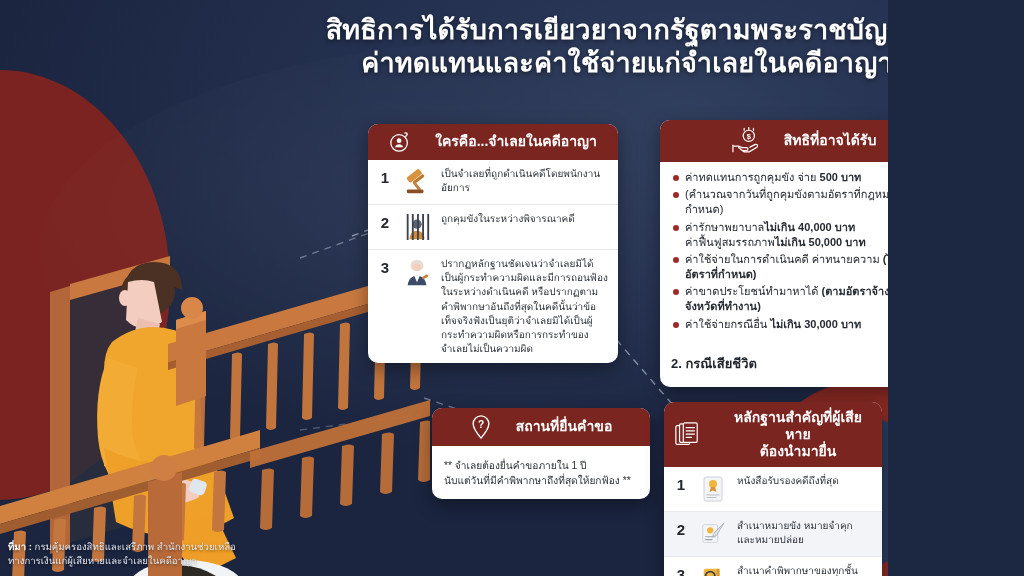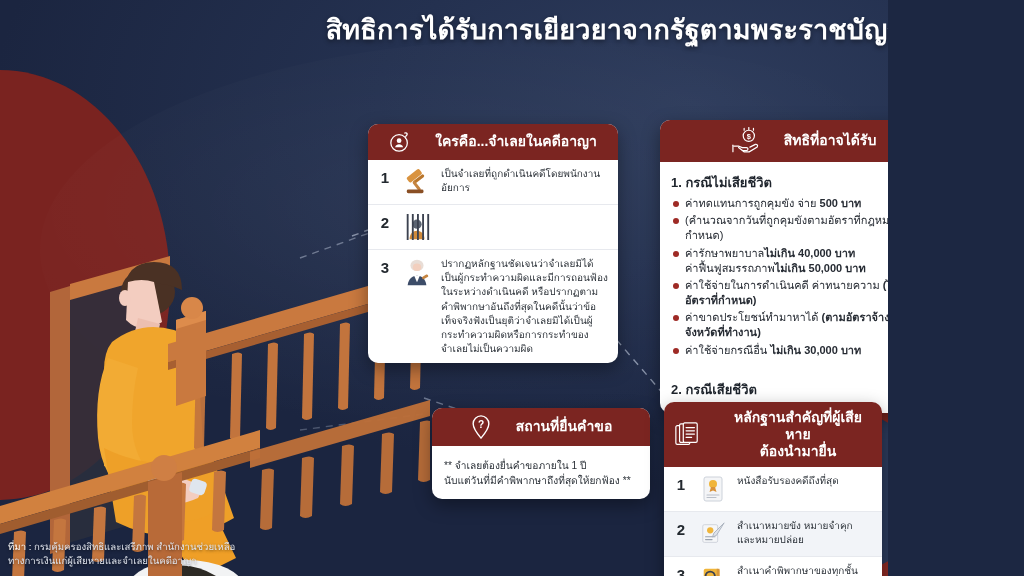--- a/index.html
+++ b/index.html
@@ -99,21 +99,21 @@
   .pbody { padding: 9px 12px 10px 12px; }
   .pbody p { font-size: 10.2px; color: #2b3138; line-height: 1.5; }
   .pnote { color: #a6271f; font-size: 9.4px; line-height: 1.45; margin-top: 3px; }
 
   
   .footer {
     position: absolute; left: 8px; bottom: 8px; width: 330px;
     color: #e2e6ef; font-size: 9.6px; line-height: 1.45;
     text-shadow: 0 1px 3px rgba(0,0,0,.55);
   }
-  .footer b { font-weight: normal; color: #ffffff; text-align: center; }
+  .footer b { font-weight: bold; color: #ffffff; text-align: center; }
 
   
   .connectors { position:absolute; inset:0; pointer-events:none; }
 </style>
 </head>
 <body>
 
 <div id="stage">
 
   <div class="blob blob-left"></div>
@@ -203,20 +203,21 @@
         <path d="M302,362 q8,-3 12,0 l-2,58 q-7,4 -12,0 Z"></path>
         <path d="M342,350 q8,-3 12,0 l-2,58 q-7,4 -12,0 Z"></path>
         <path d="M382,338 q8,-3 12,0 l-2,58 q-7,4 -12,0 Z"></path>
         <path d="M420,326 q8,-3 12,0 l-2,58 q-7,4 -12,0 Z"></path>
       </g>
     </svg>
   </div>
 
   <div class="title">
     <span>สิทธิการได้รับการเยียวยาจากรัฐตามพระราชบัญญัติ</span>
+    <span class="l2">ค่าทดแทนและค่าใช้จ่ายแก่จำเลยในคดีอาญา</span>
   </div>
 
   <div class="card" style="left:368px; top:124px; width:250px;">
     <div class="card-head">
       <span class="hicon">
         <svg width="22" height="22" viewBox="0 0 24 24" fill="none" stroke="#fff" stroke-width="1.4">
           <circle cx="11" cy="13" r="9"></circle>
           <circle cx="11" cy="10.5" r="2.6" fill="#fff" stroke="none"></circle>
           <path d="M6.6 17.6c0.8-2.2 2.5-3.2 4.4-3.2s3.6 1 4.4 3.2" fill="#fff" stroke="none"></path>
           <path d="M17.2 2.2c1.6-0.6 2.9 0.4 2.6 1.6-0.2 1-1.4 1.2-1.5 2.2" stroke-linecap="round"></path>
@@ -248,20 +249,21 @@
             <path d="M8 28c0-6 4-9 8-9s8 3 8 9z" fill="#d08a3a"></path>
             <g stroke="#3c4250" stroke-width="2">
               <line x1="6" y1="1" x2="6" y2="29"></line>
               <line x1="11.5" y1="1" x2="11.5" y2="29"></line>
               <line x1="17" y1="1" x2="17" y2="29"></line>
               <line x1="22.5" y1="1" x2="22.5" y2="29"></line>
               <line x1="28" y1="1" x2="28" y2="29"></line>
             </g>
           </svg>
         </span>
+        <span class="rtxt">ถูกคุมขังในระหว่างพิจารณาคดี</span>
       </div>
 
       <div class="row">
         <span class="num">3</span>
         <span class="ricon">
           <svg width="30" height="30" viewBox="0 0 32 32">
             <ellipse cx="16" cy="9" rx="7" ry="6" fill="#e8ddd6"></ellipse>
             <ellipse cx="16" cy="11" rx="4.5" ry="4" fill="#f2cfbe"></ellipse>
             <path d="M6 30c1-7 5-10 10-10s9 3 10 10z" fill="#3c4c68"></path>
             <path d="M13 20l3 7 3-7z" fill="#fff"></path>
@@ -282,21 +284,20 @@
           <text x="18" y="13" font-size="8" fill="#fff" stroke="none" text-anchor="middle" font-family="Liberation Sans, sans-serif" font-weight="bold">$</text>
           <path d="M13 1.5v2M18 0.6v2M23 1.5v2" stroke-linecap="round"></path>
           <path d="M2 20.5h5l4 1.5h4.5a1.6 1.6 0 010 3.2H12" stroke-linecap="round"></path>
           <path d="M7 22l6 4.6h5.5l8.5-5.2a1.8 1.8 0 00-2-2.8l-5.8 3" stroke-linecap="round"></path>
           <path d="M1 19.5v7" stroke-linecap="round"></path>
         </svg>
       </span>
       <span class="ttl">สิทธิที่อาจได้รับ</span>
     </div>
     <div class="rbody">
-      <div class="sect-h">1. กรณีไม่เสียชีวิต</div>
       <ul class="bullets">
         <li>ค่าทดแทนการถูกคุมขัง จ่าย <b>500 บาท</b></li>
         <li>(คำนวณจากวันที่ถูกคุมขังตามอัตราที่กฎหมายกำหนด)</li>
         <li>ค่ารักษาพยาบาล<b>ไม่เกิน 40,000 บาท</b><br>ค่าฟื้นฟูสมรรถภาพ<b>ไม่เกิน 50,000 บาท</b></li>
         <li>ค่าใช้จ่ายในการดำเนินคดี ค่าทนายความ <b>(ไม่เกินอัตราที่กำหนด)</b></li>
         <li>ค่าขาดประโยชน์ทำมาหาได้ <b>(ตามอัตราจ้างขั้นต่ำในจังหวัดที่ทำงาน)</b></li>
         <li>ค่าใช้จ่ายกรณีอื่น <b>ไม่เกิน 30,000 บาท</b></li>
       </ul>
       <div class="sect-h sect-h2">2. กรณีเสียชีวิต</div>
     </div>

